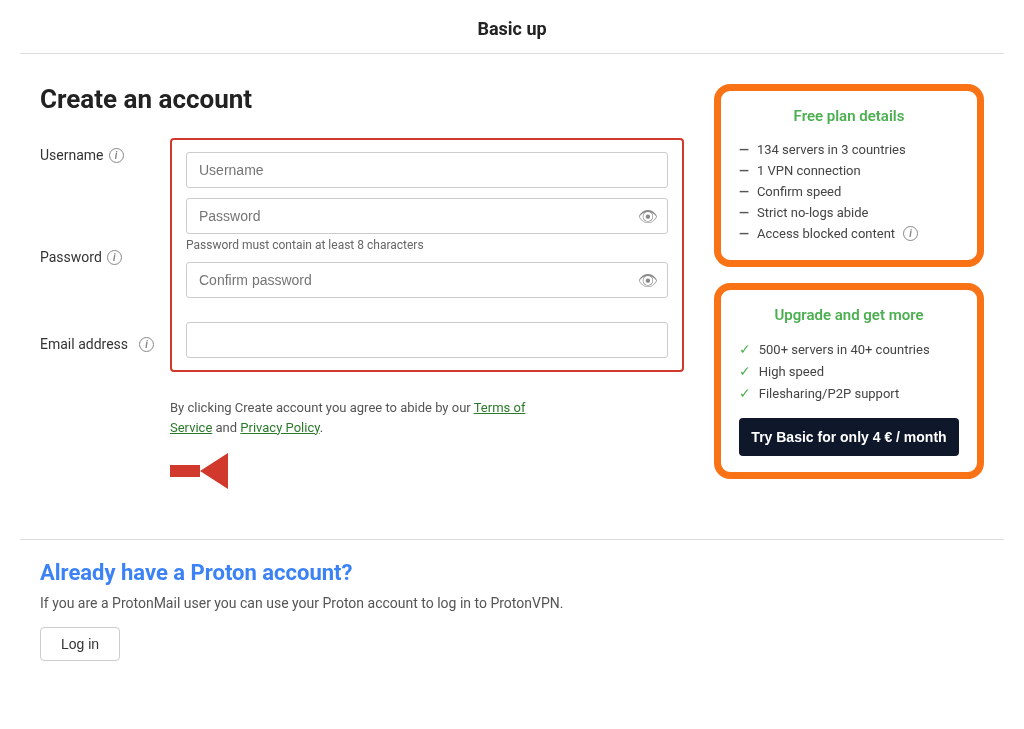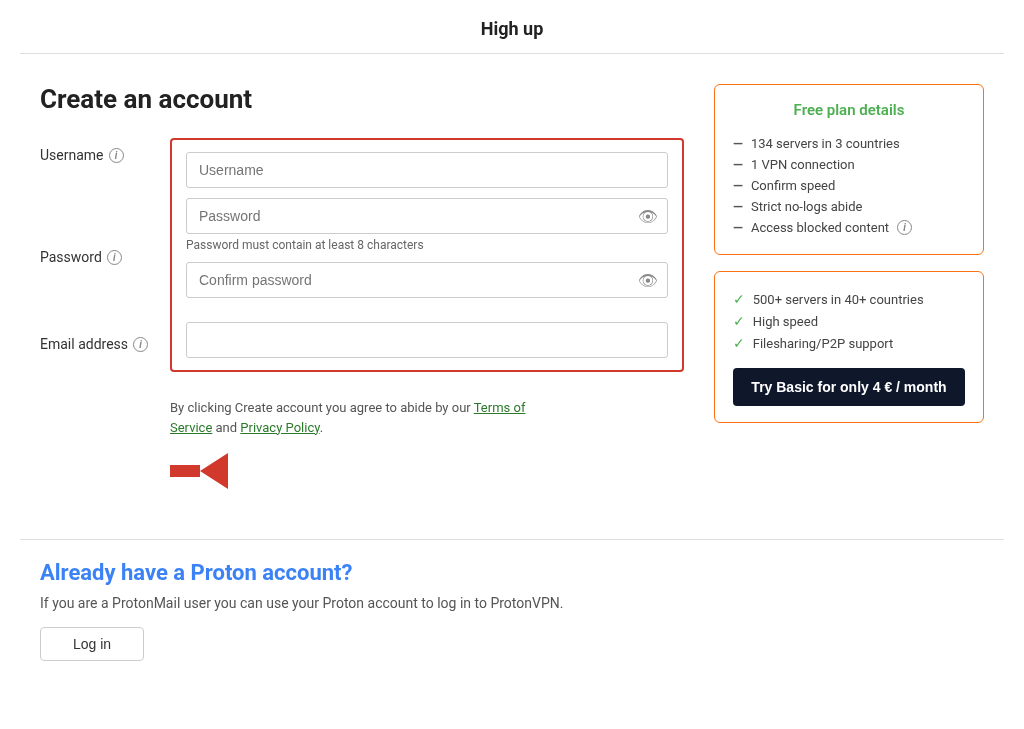--- a/index.html
+++ b/index.html
@@ -191,29 +191,29 @@
       font-size: 14px;
       color: #555;
       margin-bottom: 16px;
     }
 
     .login-btn {
       background: #fff;
       color: #333;
       border: 1px solid #ccc;
       border-radius: 4px;
-      padding: 8px 32px;
+      padding: 8px 20px;
       font-size: 14px;
       cursor: pointer;
     }
 
     
     .sidebar-card {
-      border: 1px solid #f97316;
-      border-radius: 6px;
+      border: 7px solid #f97316;
+      border-radius: 16px;
       padding: 16px 18px;
       margin-bottom: 16px;
     }
 
     .card-title {
       font-size: 15px;
       font-weight: 600;
       color: #4caf50;
       text-align: center;
       margin-bottom: 14px;
@@ -257,21 +257,21 @@
       text-align: center;
       margin-top: 14px;
     }
   </style>
 </head>
 <body>
 
 <div class="page-wrapper">
 
   <div class="header">
-    <span class="header-title">High up</span>
+    <span class="header-title">Basic up</span>
   </div>
 
   <div class="main-content">
 
     <div class="form-section">
       <h1 class="create-account-heading">Create an account</h1>
 
       <div style="display: flex; align-items: flex-start; margin-bottom: 10px;">
 
         <div style="width: 130px; flex-shrink: 0;">
@@ -311,21 +311,21 @@
           <div style="height: 14px;"></div>
           <div class="field-group">
             <div class="input-wrapper">
               <input class="form-input" type="email" placeholder="" style="">
             </div>
           </div>
         </div>
       </div>
 
       <div style="display: flex; align-items: center; margin-top: -46px; margin-bottom: 46px; pointer-events: none;">
-        <div style="width: 130px; display: flex; align-items: center; gap: 5px;">
+        <div style="width: 130px; display: flex; align-items: center; gap: 11px;">
           <span>Email address</span>
           <span class="info-icon">i</span>
         </div>
         <div style="flex:1;"></div>
       </div>
 
       <div class="terms-text">
         <span>By clicking Create account you agree to abide by our </span><a class="terms-link">Terms of Service</a><span> and </span><a class="terms-link">Privacy Policy</a><span>.</span>
       </div>
 
@@ -361,20 +361,21 @@
             </li>
           <li>
               <span class="dash">—</span>
               <span>Access blocked content</span> 
               <span class="info-icon" style="font-size:10px;">i</span>
             </li>
         </ul>
       </div>
 
       <div class="sidebar-card">
+        <div class="card-title">Upgrade and get more</div>
         <ul class="feature-list">
           <li>
               <span class="check-icon">✓</span>
               <span>500+ servers in 40+ countries</span>
             </li>
           <li>
               <span class="check-icon">✓</span>
               <span>High speed</span>
             </li>
           <li>

